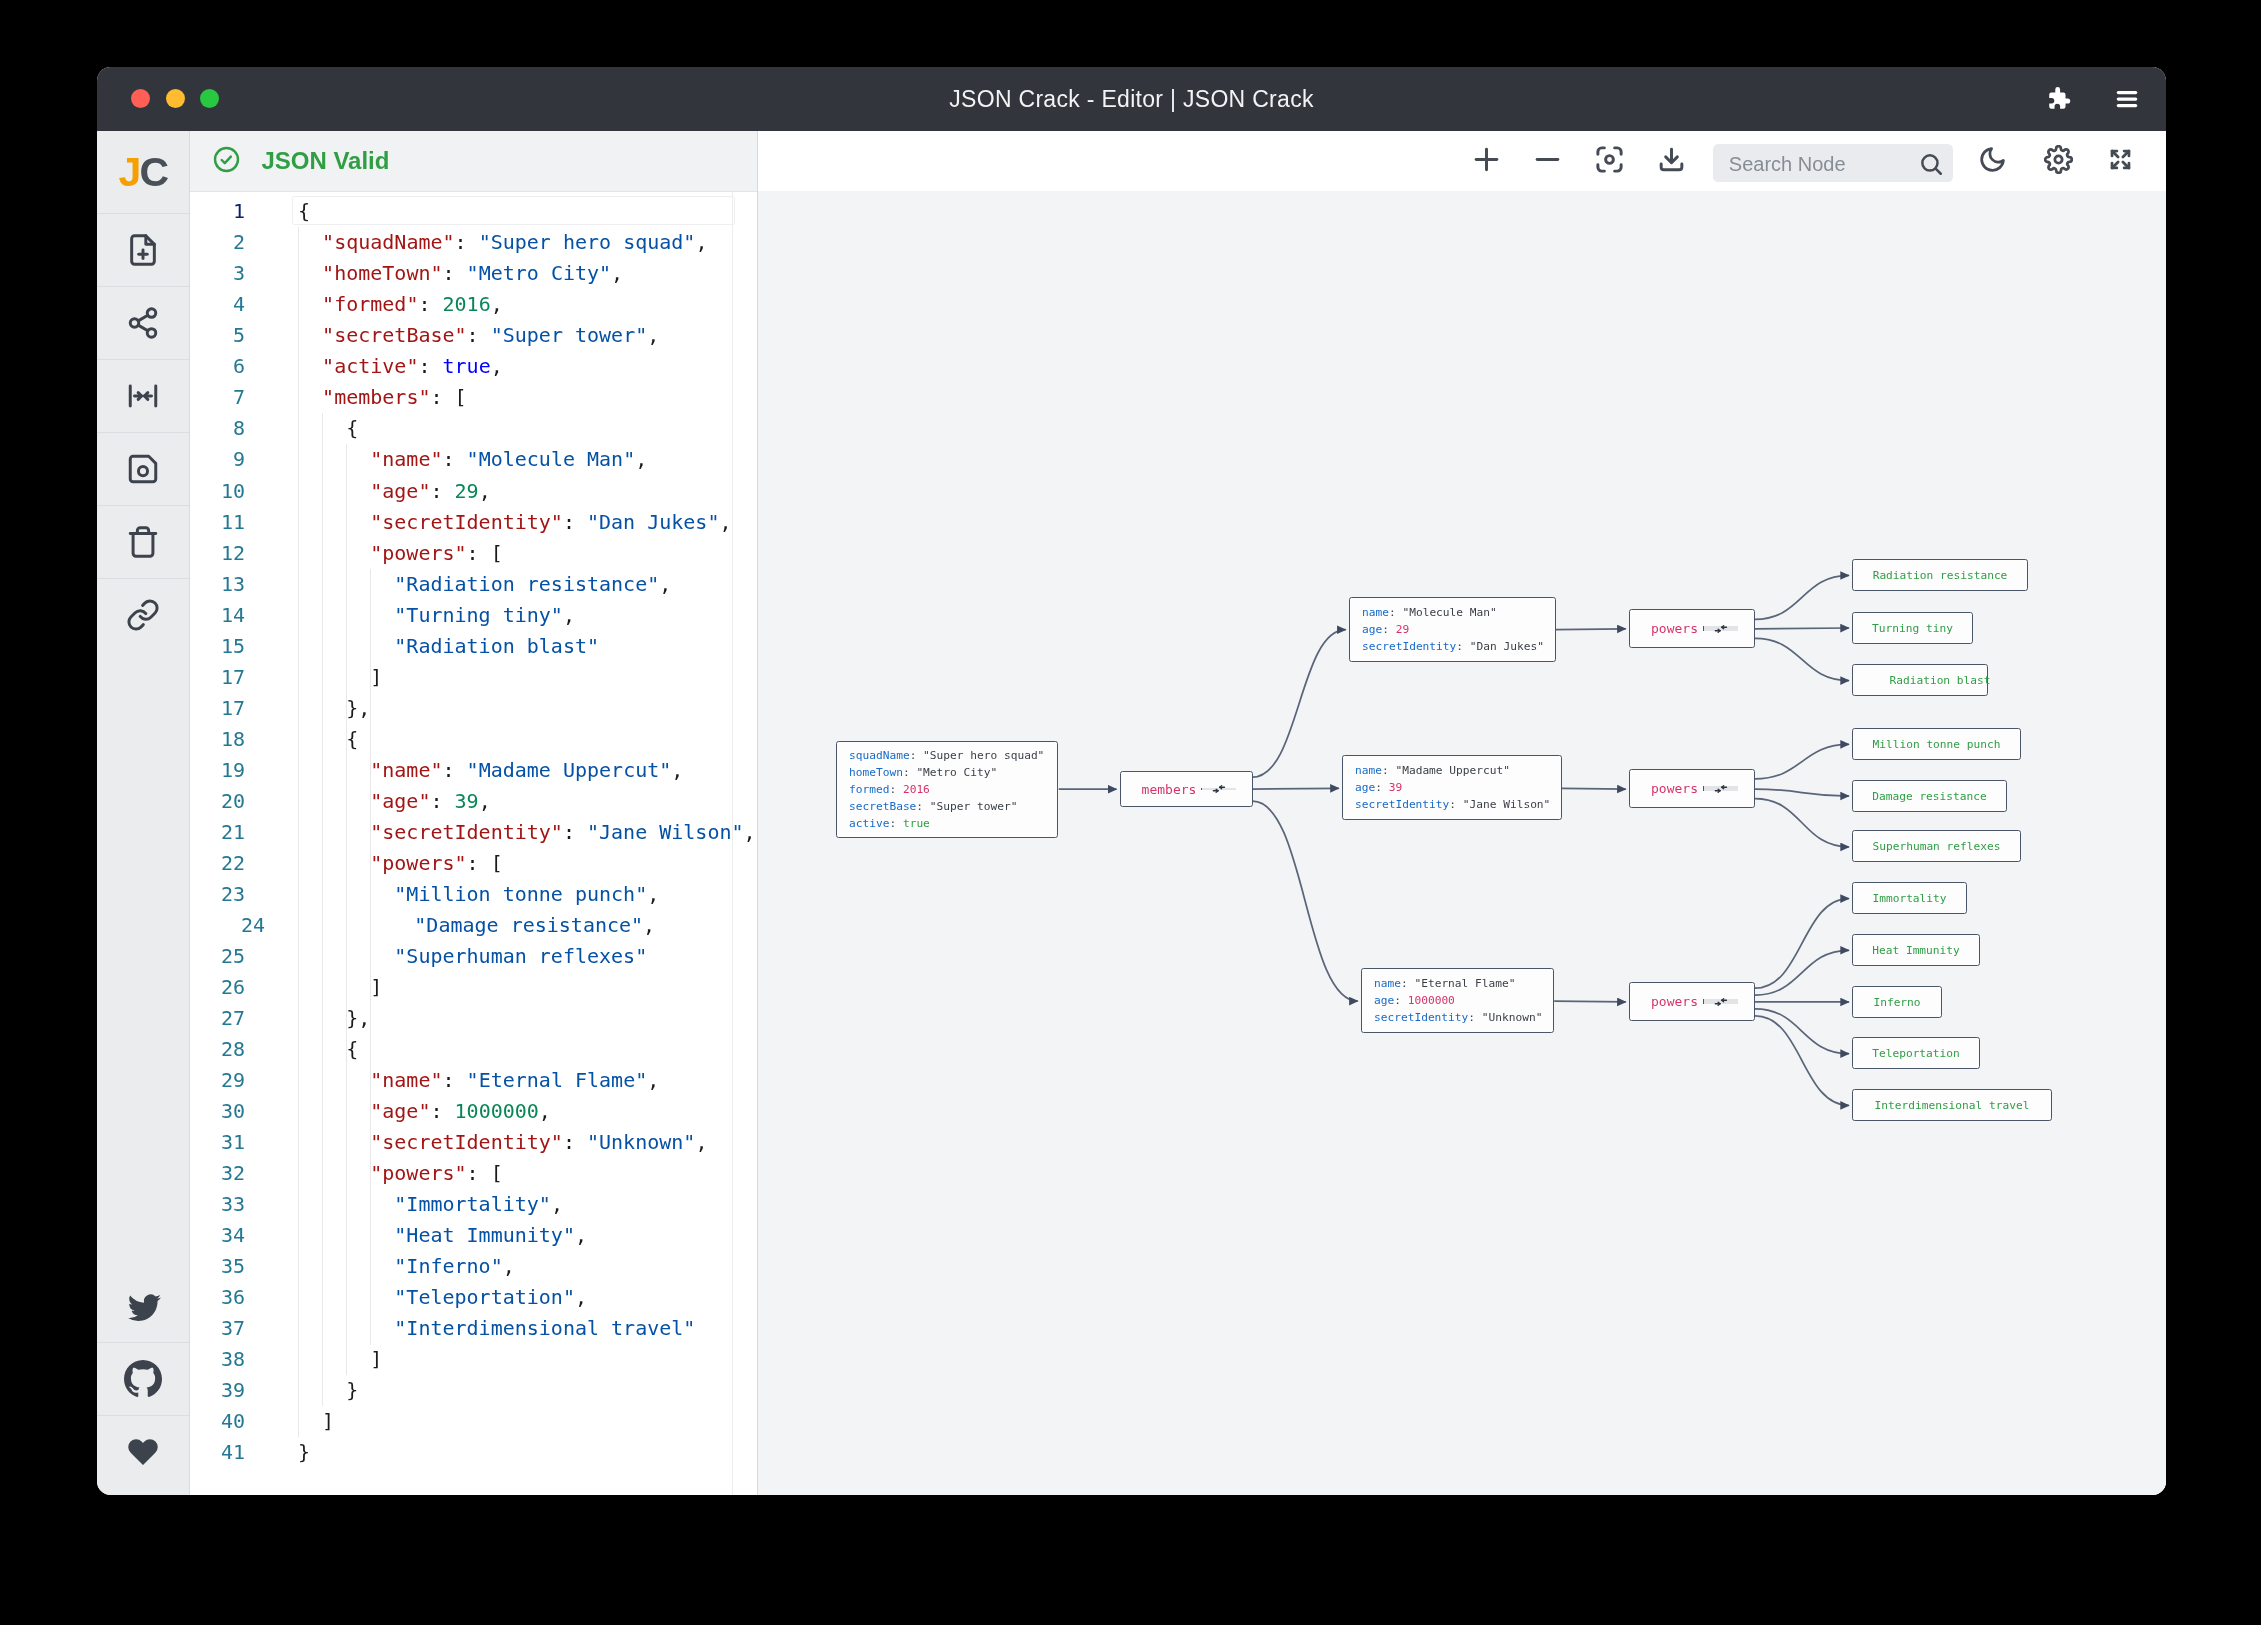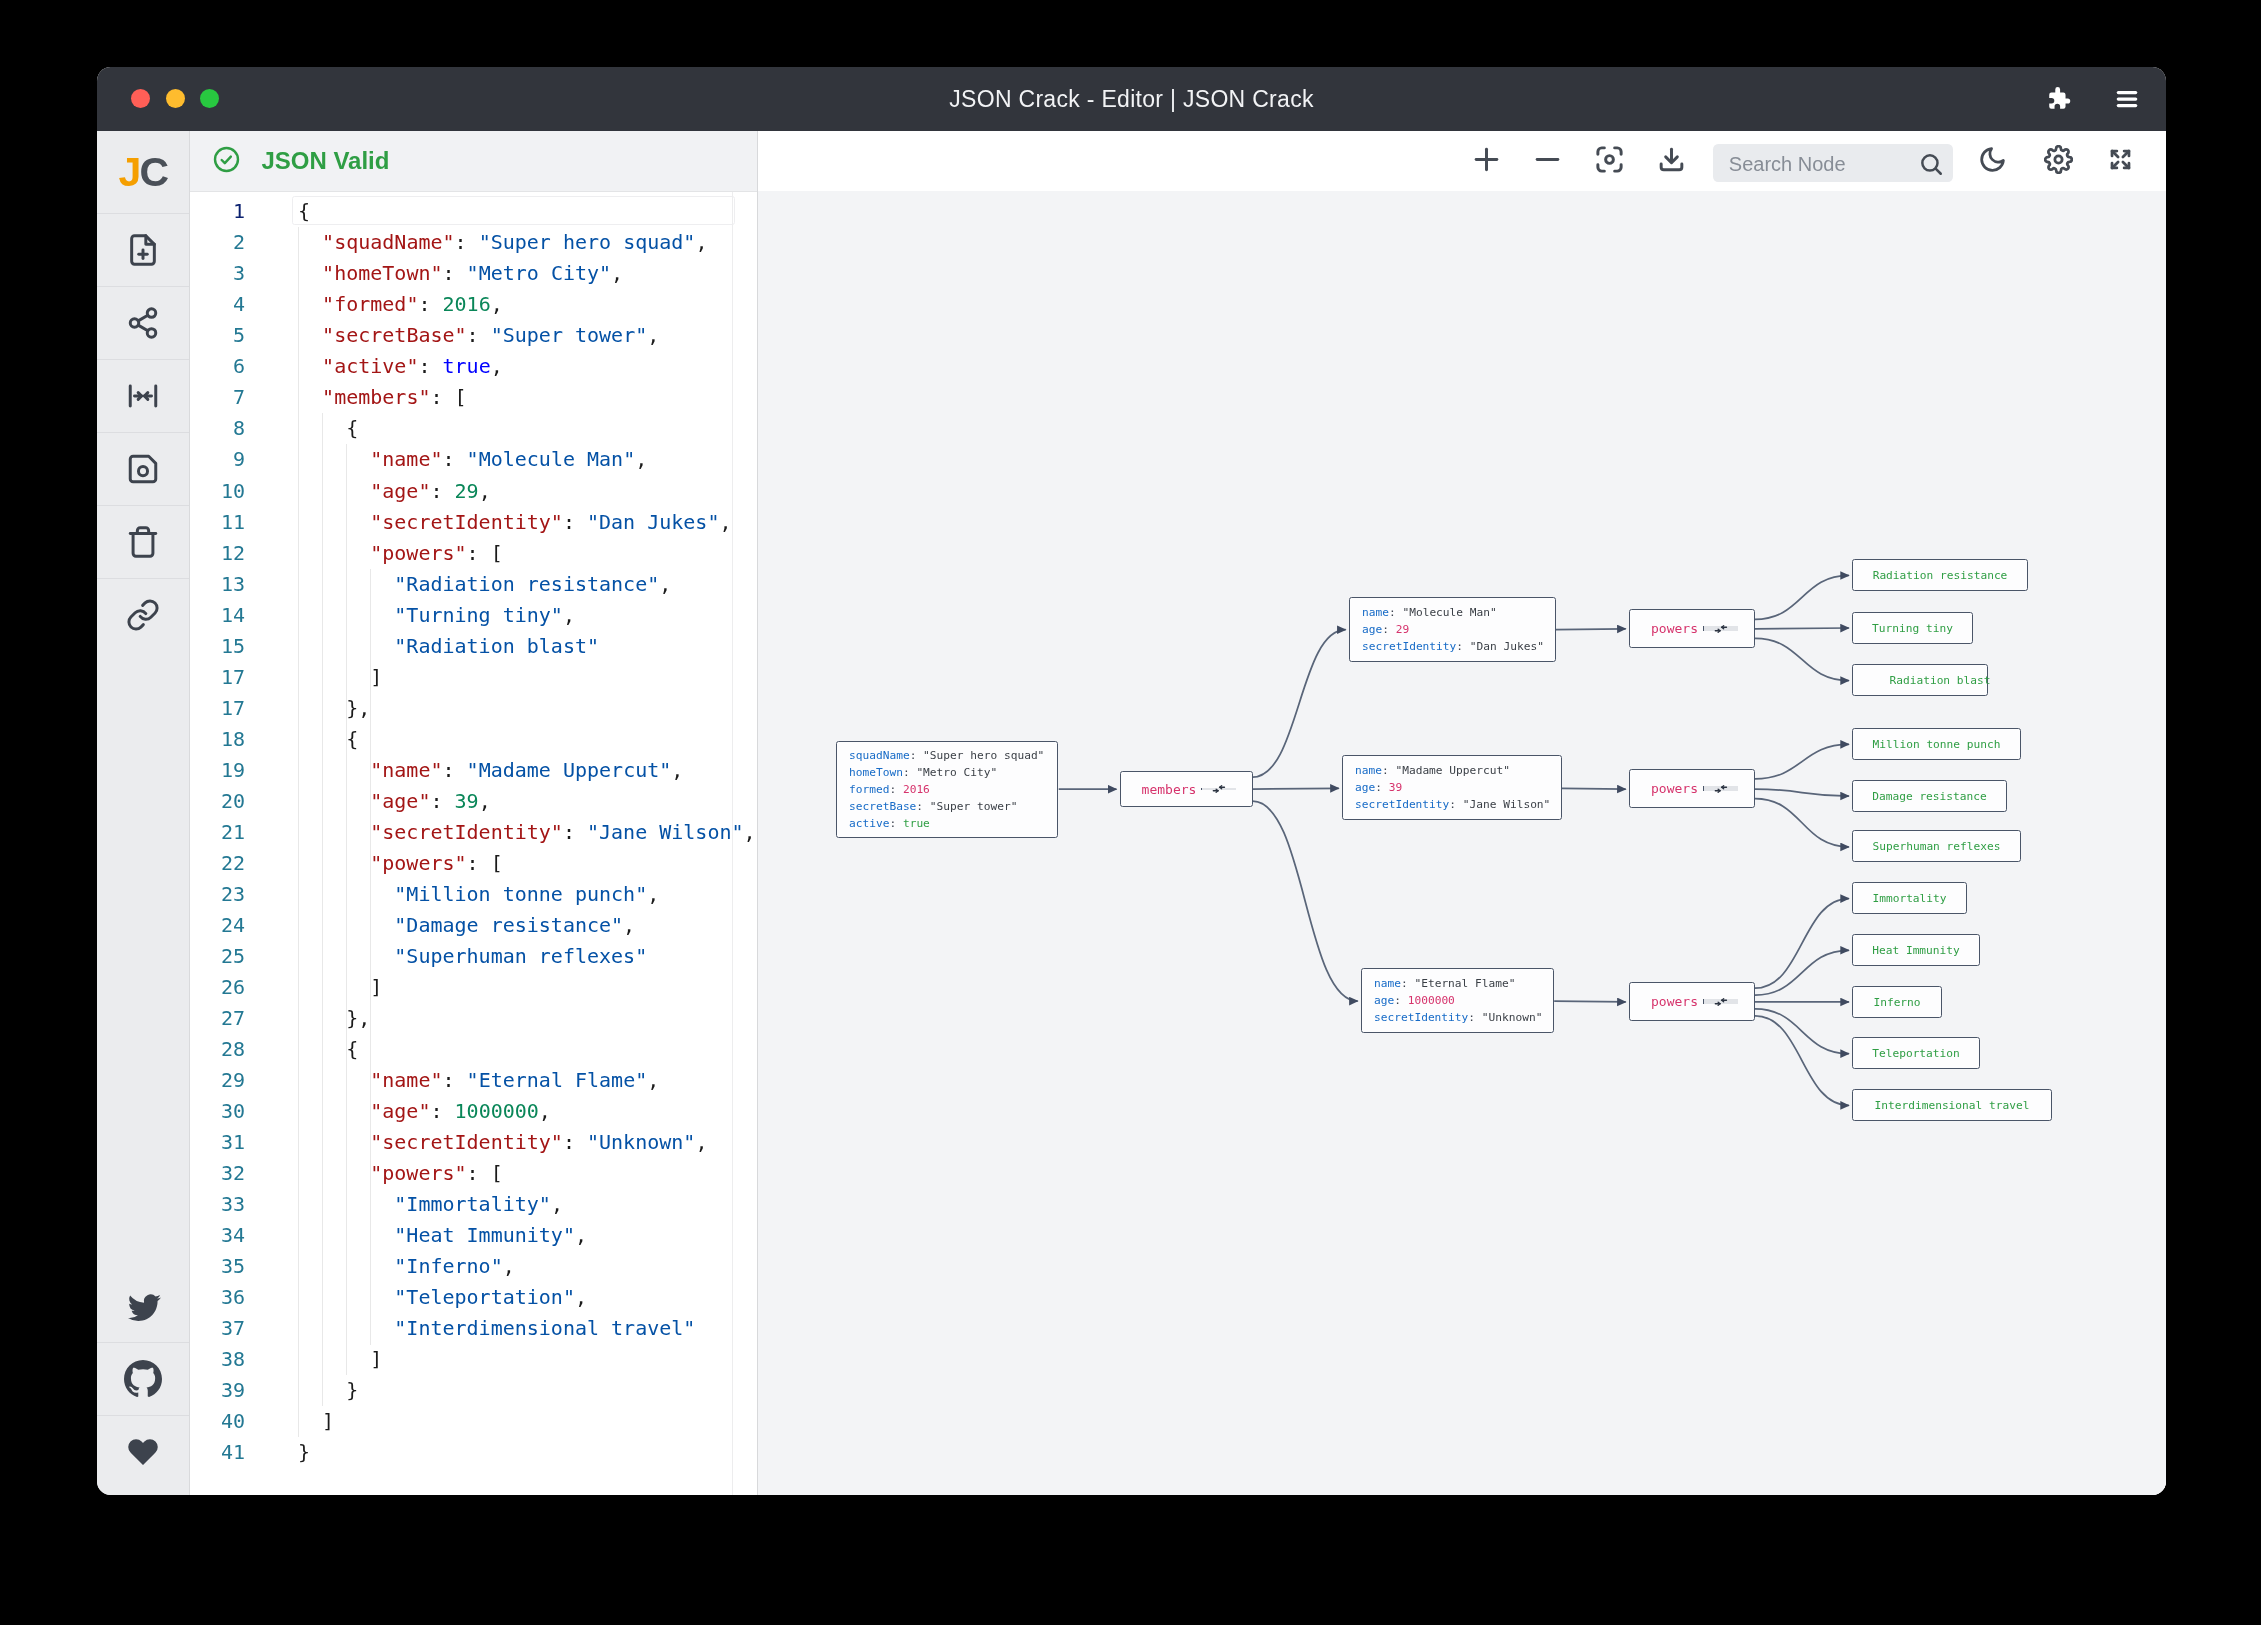--- a/index.html
+++ b/index.html
@@ -218,21 +218,21 @@
             <div class="ed-row" style="top: 408px;"><span class="ed-ln">14</span><span class="ed-code"><span class="tok-p">        </span><span class="tok-s">"Turning tiny"</span><span class="tok-p">,</span></span></div>
             <div class="ed-row" style="top: 439px;"><span class="ed-ln">15</span><span class="ed-code"><span class="tok-p">        </span><span class="tok-s">"Radiation blast"</span></span></div>
             <div class="ed-row" style="top: 470px;"><span class="ed-ln">17</span><span class="ed-code"><span class="tok-p">      ]</span></span></div>
             <div class="ed-row" style="top: 501px;"><span class="ed-ln">17</span><span class="ed-code"><span class="tok-p">    },</span></span></div>
             <div class="ed-row" style="top: 532px;"><span class="ed-ln">18</span><span class="ed-code"><span class="tok-p">    {</span></span></div>
             <div class="ed-row" style="top: 563px;"><span class="ed-ln">19</span><span class="ed-code"><span class="tok-p">      </span><span class="tok-k">"name"</span><span class="tok-p">: </span><span class="tok-s">"Madame Uppercut"</span><span class="tok-p">,</span></span></div>
             <div class="ed-row" style="top: 594px;"><span class="ed-ln">20</span><span class="ed-code"><span class="tok-p">      </span><span class="tok-k">"age"</span><span class="tok-p">: </span><span class="tok-n">39</span><span class="tok-p">,</span></span></div>
             <div class="ed-row" style="top: 625px;"><span class="ed-ln">21</span><span class="ed-code"><span class="tok-p">      </span><span class="tok-k">"secretIdentity"</span><span class="tok-p">: </span><span class="tok-s">"Jane Wilson"</span><span class="tok-p">,</span></span></div>
             <div class="ed-row" style="top: 656px;"><span class="ed-ln">22</span><span class="ed-code"><span class="tok-p">      </span><span class="tok-k">"powers"</span><span class="tok-p">: [</span></span></div>
             <div class="ed-row" style="top: 687px;"><span class="ed-ln">23</span><span class="ed-code"><span class="tok-p">        </span><span class="tok-s">"Million tonne punch"</span><span class="tok-p">,</span></span></div>
-            <div class="ed-row" style="top: 718px;"><span class="ed-ln">24</span><span class="ed-code"><span class="tok-p">        </span><span class="tok-s">"Damage resistance"</span><span class="tok-p">,</span></span></div>
+            <div class="ed-row" style="top: 718px; margin-left: 20px;"><span class="ed-ln">24</span><span class="ed-code"><span class="tok-p">        </span><span class="tok-s">"Damage resistance"</span><span class="tok-p">,</span></span></div>
             <div class="ed-row" style="top: 749px;"><span class="ed-ln">25</span><span class="ed-code"><span class="tok-p">        </span><span class="tok-s">"Superhuman reflexes"</span></span></div>
             <div class="ed-row" style="top: 780px;"><span class="ed-ln">26</span><span class="ed-code"><span class="tok-p">      ]</span></span></div>
             <div class="ed-row" style="top: 811px;"><span class="ed-ln">27</span><span class="ed-code"><span class="tok-p">    },</span></span></div>
             <div class="ed-row" style="top: 842px;"><span class="ed-ln">28</span><span class="ed-code"><span class="tok-p">    {</span></span></div>
             <div class="ed-row" style="top: 873px;"><span class="ed-ln">29</span><span class="ed-code"><span class="tok-p">      </span><span class="tok-k">"name"</span><span class="tok-p">: </span><span class="tok-s">"Eternal Flame"</span><span class="tok-p">,</span></span></div>
             <div class="ed-row" style="top: 904px;"><span class="ed-ln">30</span><span class="ed-code"><span class="tok-p">      </span><span class="tok-k">"age"</span><span class="tok-p">: </span><span class="tok-n">1000000</span><span class="tok-p">,</span></span></div>
             <div class="ed-row" style="top: 935px;"><span class="ed-ln">31</span><span class="ed-code"><span class="tok-p">      </span><span class="tok-k">"secretIdentity"</span><span class="tok-p">: </span><span class="tok-s">"Unknown"</span><span class="tok-p">,</span></span></div>
             <div class="ed-row" style="top: 966px;"><span class="ed-ln">32</span><span class="ed-code"><span class="tok-p">      </span><span class="tok-k">"powers"</span><span class="tok-p">: [</span></span></div>
             <div class="ed-row" style="top: 997px;"><span class="ed-ln">33</span><span class="ed-code"><span class="tok-p">        </span><span class="tok-s">"Immortality"</span><span class="tok-p">,</span></span></div>
             <div class="ed-row" style="top: 1028px;"><span class="ed-ln">34</span><span class="ed-code"><span class="tok-p">        </span><span class="tok-s">"Heat Immunity"</span><span class="tok-p">,</span></span></div>

